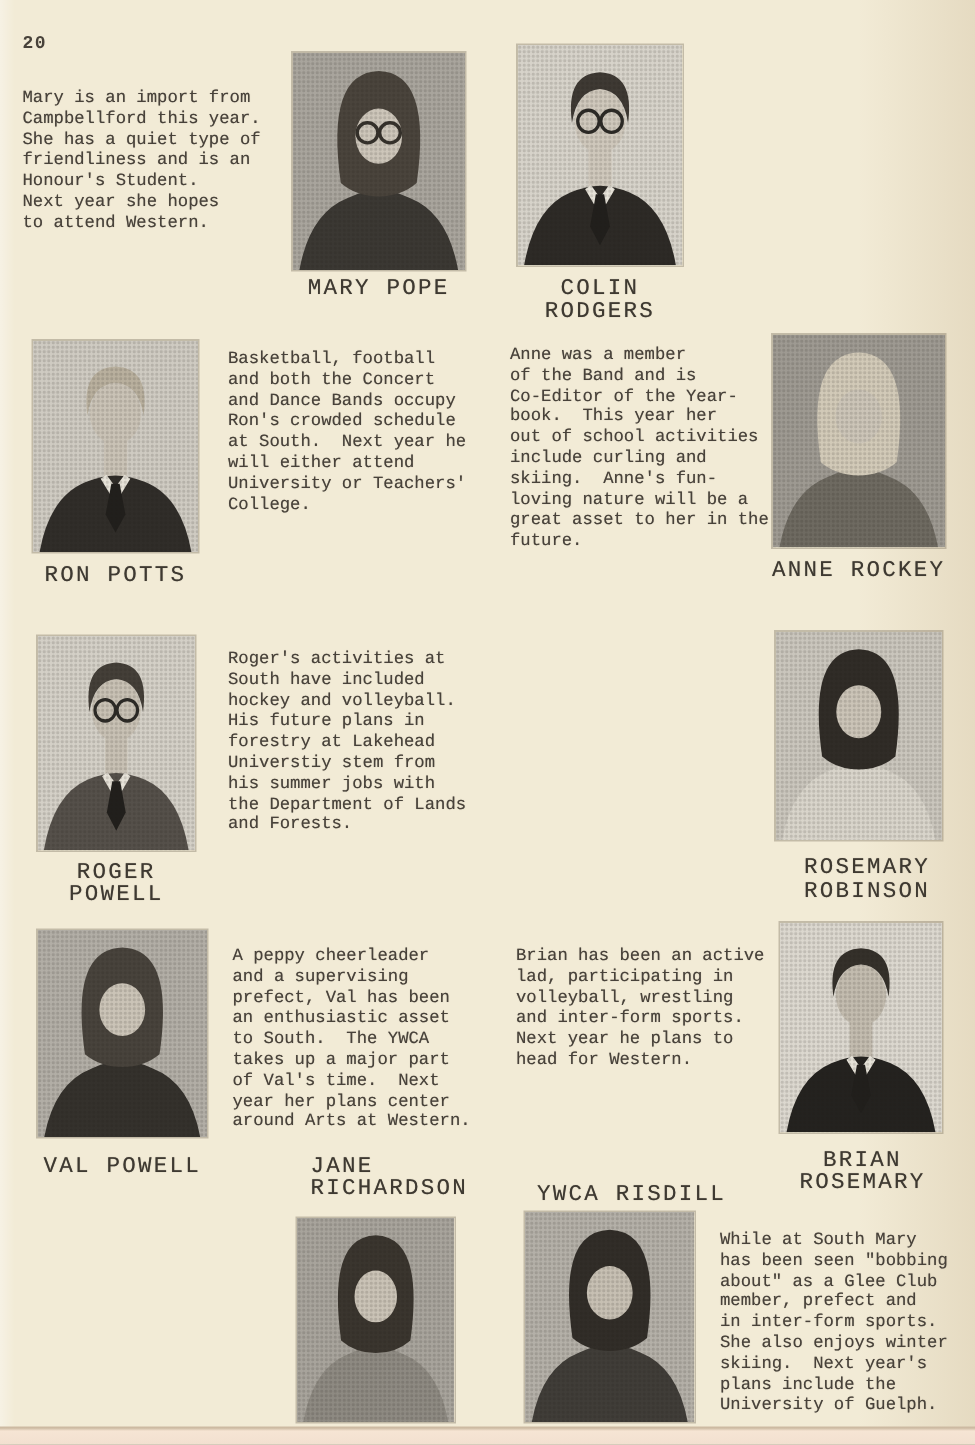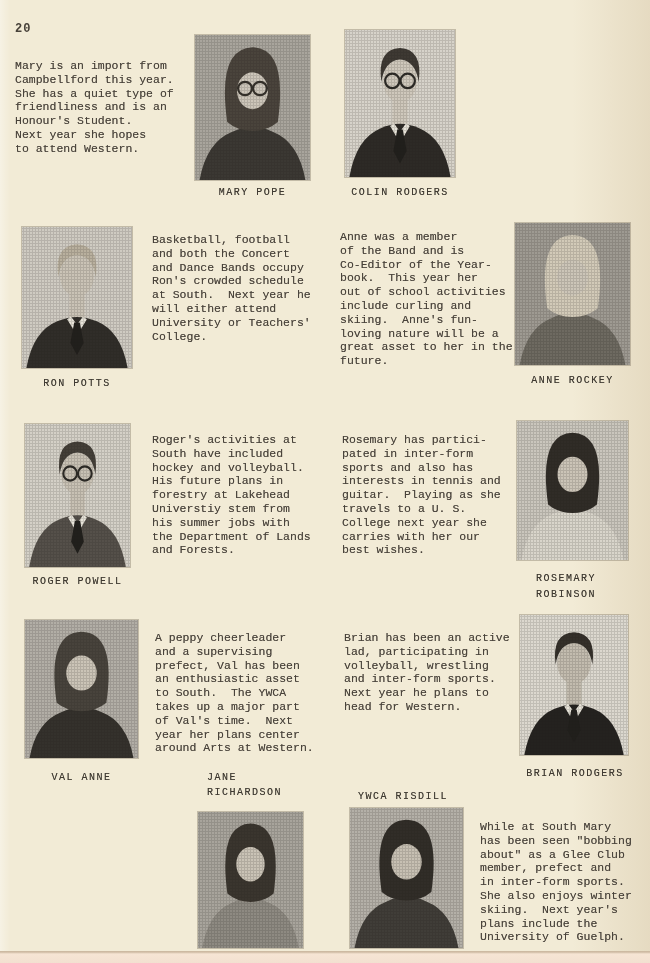--- a/index.html
+++ b/index.html
@@ -18,21 +18,21 @@
   .pagenum{
     position:absolute; left:15px; top:22px;
     font-size:12px; font-weight:bold; color:var(--ink); letter-spacing:1px;
   }
   .bio{
     position:absolute; font-size:11.5px; line-height:13.8px;
     color:var(--ink); white-space:pre-wrap;
     text-shadow:0 0 0.5px rgba(72,66,58,0.55);
   }
   .caption{
-    position:absolute; font-size:10px; line-height:15px;
+    position:absolute; font-size:15px; line-height:15px;
     letter-spacing:1.5px; color:var(--caption-ink); white-space:pre-line;
     text-shadow:0 0 0.5px rgba(62,57,49,0.6);
   }
   .caption.center{text-align:center;}
   .photo{
     position:absolute; margin:0; overflow:hidden;
     box-shadow:0 0 0 1px rgba(110,98,80,0.35), 0 0 4px rgba(110,98,80,0.25) inset;
   }
   .photo svg.sil{display:block; width:100%; height:100%;}
   .photo::after{ 
@@ -162,43 +162,34 @@
   <div class="bio" style="left:152px;top:433px;width:185px;">Roger's activities at
 South have included
 hockey and volleyball.
 His future plans in
 forestry at Lakehead
 Universtiy stem from
 his summer jobs with
 the Department of Lands
 and Forests.</div>
 
-  <div class="bio" style="left:342px;top:433px;width:178px;">Rosemary has partici-
-pated in inter-form
-sports and also has
-interests in tennis and
-guitar.  Playing as she
-travels to a U. S.
-College next year she
-carries with her our
-best wishes.</div>
   <figure class="photo" style="left: 517px; top: 421px; width: 111px; height: 139px; --p-bg: #cac6bd; --p-hair: #302c27; --p-clothes: #d9d5cb; --p-skin: #cbc4b7;">
     <svg class="sil" viewBox="0 0 100 130" preserveAspectRatio="none">
         <use href="#sil-f"></use>
       </svg>
   </figure>
   <div class="caption" style="left:536px;top:571px;line-height:15.5px;">ROSEMARY
 ROBINSON</div>
 
   <figure class="photo" style="left: 25px; top: 620px; width: 113px; height: 138px; --p-bg: #b2aea6; --p-hair: #48433c; --p-clothes: #34312c; --p-skin: #cbc4b7;">
     <svg class="sil" viewBox="0 0 100 130" preserveAspectRatio="none">
         <use href="#sil-f"></use>
       </svg>
   </figure>
-  <div class="caption center" style="left:25px;top:770px;width:113px;">VAL ANNE</div>
+  <div class="caption center" style="left:25px;top:770px;width:113px;">VAL POWELL</div>
   <div class="bio" style="left:155px;top:631px;width:185px;">A peppy cheerleader
 and a supervising
 prefect, Val has been
 an enthusiastic asset
 to South.  The YWCA
 takes up a major part
 of Val's time.  Next
 year her plans center
 around Arts at Western.</div>
 
@@ -206,21 +197,21 @@
 lad, participating in
 volleyball, wrestling
 and inter-form sports.
 Next year he plans to
 head for Western.</div>
   <figure class="photo" style="left: 520px; top: 615px; width: 108px; height: 140px; --p-bg: #dcd8cf; --p-hair: #34302a; --p-clothes: #24221f; --p-skin: #c3bcaf;">
     <svg class="sil" viewBox="0 0 100 130" preserveAspectRatio="none">
         <use href="#sil-m"></use>
       </svg>
   </figure>
-  <div class="caption center" style="left:505px;top:766px;width:140px;">BRIAN RODGERS</div>
+  <div class="caption center" style="left:505px;top:766px;width:140px;">BRIAN ROSEMARY</div>
 
   <div class="caption" style="left:207px;top:771px;line-height:14.5px;">JANE
 RICHARDSON</div>
   <div class="caption" style="left:358px;top:789px;">YWCA RISDILL</div>
 
   <figure class="photo" style="left: 198px; top: 812px; width: 105px; height: 136px; --p-bg: #a8a49c; --p-hair: #3a352e; --p-clothes: #8e8a82; --p-skin: #cac3b6;">
     <svg class="sil" viewBox="0 0 100 130" preserveAspectRatio="none">
         <use href="#sil-f"></use>
       </svg>
   </figure>

